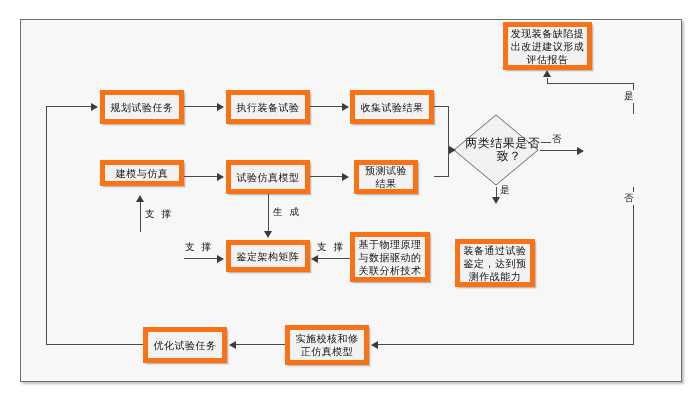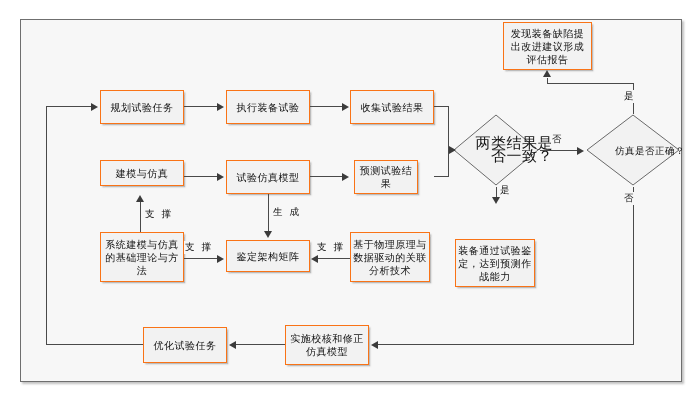--- a/index.html
+++ b/index.html
@@ -8,21 +8,21 @@
   #canvas{position:relative;width:699px;height:402px;background:#ffffff;}
 
   
   .frame{position:absolute;left:20px;top:19px;width:662px;height:363px;
          background:#f7f7f7;border:1px solid #6f6f6f;
          box-shadow:2px 2px 2px rgba(120,120,120,.45);
          box-sizing:border-box;}
 
   
   .node{position:absolute;box-sizing:border-box;background:#f2f2f2;
-        border:1px solid #f97316;
+        border:5px solid #f97316;
         box-shadow:1.5px 1.5px 1.5px rgba(130,130,130,.5);
         display:flex;align-items:center;justify-content:center;
         text-align:center;color:#111;font-size:10px;line-height:13px;
         letter-spacing:.5px;}
   .node span{display:block;padding:0 2px;}
 
   
   .diamond{position:absolute;box-sizing:border-box;}
   .diamond .dshape{position:absolute;left:0;top:0;width:100%;height:100%;}
   .diamond .dlabel{position:absolute;left:0;top:0;width:100%;height:100%;
@@ -66,23 +66,20 @@
   </div>
 
   <div class="node" style="left:226px;top:160px;width:84px;height:34px;">
     <span>试验仿真模型</span>
   </div>
 
   <div class="node" style="left:354px;top:160px;width:64px;height:34px;">
     <span>预测试验结果</span>
   </div>
 
-  <div class="node" style="left:100px;top:232px;width:84px;height:50px;">
-    <span>系统建模与仿真的基础理论与方法</span>
-  </div>
 
   <div class="node" style="left:226px;top:240px;width:84px;height:32px;">
     <span>鉴定架构矩阵</span>
   </div>
 
   <div class="node" style="left:350px;top:232px;width:80px;height:50px;">
     <span>基于物理原理与数据驱动的关联分析技术</span>
   </div>
 
   <div class="node" style="left:503px;top:22px;width:89px;height:48px;">
@@ -98,29 +95,23 @@
   </div>
 
   <div class="node" style="left:285px;top:325px;width:84px;height:40px;">
     <span>实施校核和修正仿真模型</span>
   </div>
 
   <div class="diamond" style="left:452px;top:113px;width:88px;height:74px;">
     <svg class="dshape" viewBox="0 0 88 74">
       <polygon points="44,2 86,37 44,72 2,37" fill="#f2f2f2" stroke="#6a6a6a" stroke-width="1"></polygon>
     </svg>
-    <div class="dlabel" style="font-size:15px;padding:0 13px;text-align:right;">两类结果是否一致？</div>
+    <div class="dlabel" style="font-size:12px;padding:0 13px;">两类结果是否一致？</div>
   </div>
 
-  <div class="diamond" style="left:585px;top:113px;width:96px;height:74px;">
-    <svg class="dshape" viewBox="0 0 96 74">
-      <polygon points="48,2 94,37 48,72 2,37" fill="#f2f2f2" stroke="#6a6a6a" stroke-width="1"></polygon>
-    </svg>
-    <div class="dlabel" style="font-size:9.5px;padding:0 17px;">仿真是否正确？</div>
-  </div>
 
   <div class="ln lh" style="left:184px;top:106px;width:33px;"></div>
   <div class="arrow ar-r" style="left:217px;top:103px;"></div>
 
   <div class="ln lh" style="left:310px;top:106px;width:32px;"></div>
   <div class="arrow ar-r" style="left:342px;top:103px;"></div>
 
   <div class="ln lh" style="left:184px;top:176px;width:33px;"></div>
   <div class="arrow ar-r" style="left:217px;top:173px;"></div>
 

